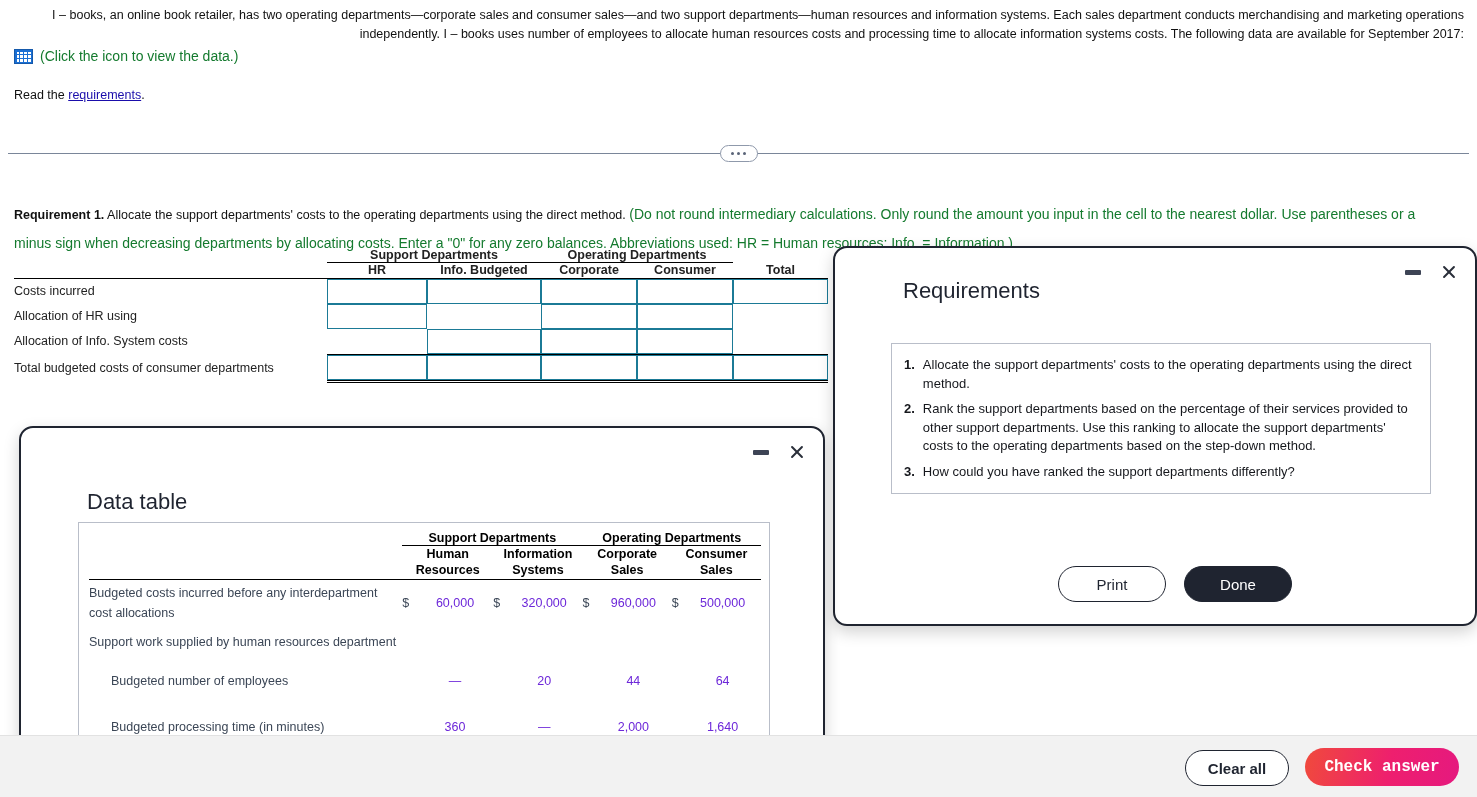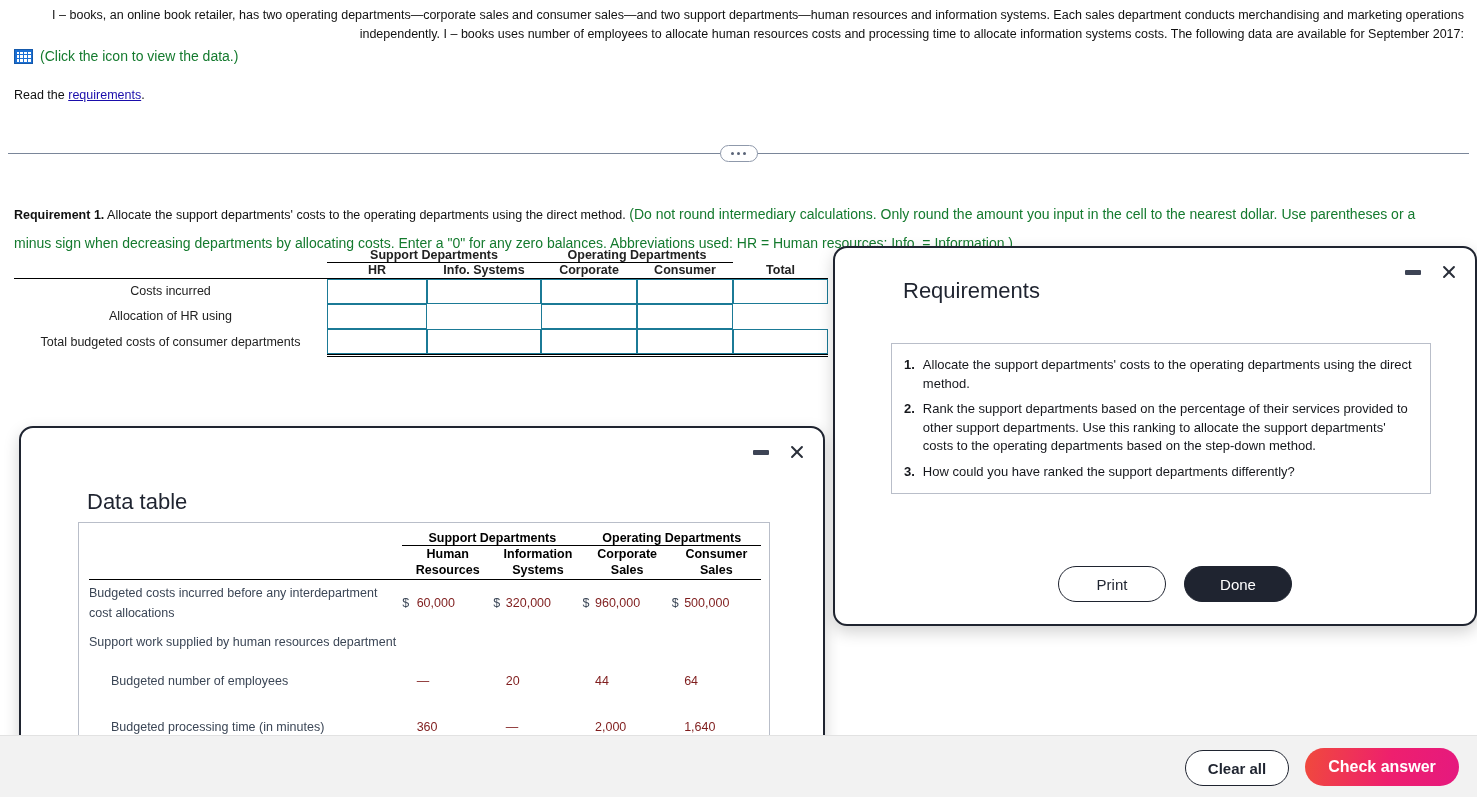--- a/index.html
+++ b/index.html
@@ -58,21 +58,21 @@
   .col-is  { width: 114px; }
   .col-cs  { width: 96px; }
   .col-cns { width: 96px; }
   .col-tot { width: 95px; }
 
   .grp-head { text-align:center; font-weight:bold; font-size:12.5px; color:#000; padding-bottom:2px; }
   .grp-rule { border-bottom: 1.4px solid #000; }
   .sub-head { text-align:center; font-weight:bold; font-size:12.5px; color:#000; padding: 5px 0 5px 0; }
   .head-bottom-rule > td { border-bottom: 1.4px solid #000; height:1px; }
 
-  .rowlabel { text-align:center; padding: 8px 6px 8px 6px; color:#222; white-space: nowrap; }
+  .rowlabel { text-align:left; padding: 8px 6px 8px 6px; color:#222; white-space: nowrap; }
   .cellwrap { padding: 2px 5px; }
   .ibox {
     width: 100%; height: 25px;
     border: 1.4px solid #1b7a96;
     background: #fff;
   }
   .ibox-blank { width:100%; height:25px; }
   .subtotal-rule { border-bottom: 1.4px solid #000; }
   .dbl-rule { border-bottom: 3px double #000; }
 
@@ -125,39 +125,39 @@
   .dt .c-lbl { width: 302px; }
   .dt .c-cur { width: 14px; }
   .dt .c-num { width: 74px; }
   .dt .c-cur2 { width: 12px; }
   .dtgrp { text-align:center; font-weight:bold; color:#000; font-size:12.5px; padding-bottom: 3px; }
   .dtgrp-rule { border-bottom: 1.3px solid #000; }
   .dtsub { text-align:center; font-weight:bold; color:#000; font-size:12.5px; line-height:16px; padding: 4px 0 4px 0; }
   .dt .head-rule > td { border-bottom: 1.3px solid #000; height:1px; }
   .dt .lbl { text-align:left; line-height: 20px; padding: 3px 0; color:#3b4656; }
   .dt .lbl.indent { padding-left: 22px; }
-  .dt .num { text-align:left; padding: 16px 0; color:#7f1d1d; }
+  .dt .num { text-align:center; padding: 16px 0; color:#6d28d9; }
   .dt .cur { text-align:left; color:#3b4656; }
 
   
   .footer {
     position:absolute; left:0; right:0; bottom:0; height: 62px;
     background: #f2f2f2; border-top: 1px solid #e2e2e2;
   }
   .footer-actions { position:absolute; right: 18px; top: 12px; display:flex; align-items:flex-end; gap: 16px; }
   .btn-clear {
     width: 104px; height: 36px; border-radius: 18px; border: 1.8px solid #1f2430;
     background:#fff; color:#1f2430; font-size: 15px; font-weight:bold;
     display:flex; align-items:center; justify-content:center; cursor:pointer;
   }
   .btn-check {
     width: 154px; height: 38px; border-radius: 19px; border:none;
     background: linear-gradient(100deg, #f04a3c 0%, #ee1f6e 55%, #e5197f 100%);
     color:#fff; font-size: 16px; font-weight:bold;
-    display:flex; align-items:center; justify-content:center; cursor:pointer;
+    display:flex; align-items:center; justify-content:center; cursor:pointer;font-family:Liberation Mono, monospace;
   }
   .left-stub {
     position:absolute; left: 0; top: 755px; font-size: 15px; font-weight:bold; color:#111;
   }
 </style>
 </head>
 <body>
 
 <div id="root">
 
@@ -212,21 +212,21 @@
       <tbody>
           <tr>
         <td></td>
         <td class="grp-head grp-rule" colspan="2">Support Departments</td>
         <td class="grp-head grp-rule" colspan="2">Operating Departments</td>
         <td></td>
       </tr>
       <tr>
         <td></td>
         <td class="sub-head">HR</td>
-        <td class="sub-head">Info. Systems</td>
+        <td class="sub-head">Info. Budgeted</td>
         <td class="sub-head">Corporate</td>
         <td class="sub-head">Consumer</td>
         <td class="sub-head">Total</td>
       </tr>
       <tr class="head-bottom-rule">
         <td></td>
             <td></td>
             <td></td>
             <td></td>
             <td></td>
@@ -264,20 +264,38 @@
               <div class="ibox"></div>
             </td>
         <td class="cellwrap">
               <div class="ibox"></div>
             </td>
         <td class="cellwrap">
               <div class="ibox-blank"></div>
             </td>
       </tr>
 
+      <tr>
+        <td class="rowlabel">Allocation of Info. System costs</td>
+        <td class="cellwrap subtotal-rule">
+              <div class="ibox-blank"></div>
+            </td>
+        <td class="cellwrap subtotal-rule">
+              <div class="ibox"></div>
+            </td>
+        <td class="cellwrap subtotal-rule">
+              <div class="ibox"></div>
+            </td>
+        <td class="cellwrap subtotal-rule">
+              <div class="ibox"></div>
+            </td>
+        <td class="cellwrap subtotal-rule">
+              <div class="ibox-blank"></div>
+            </td>
+      </tr>
 
       <tr>
         <td class="rowlabel">Total budgeted costs of consumer departments</td>
         <td class="cellwrap dbl-rule">
               <div class="ibox"></div>
             </td>
         <td class="cellwrap dbl-rule">
               <div class="ibox"></div>
             </td>
         <td class="cellwrap dbl-rule">

